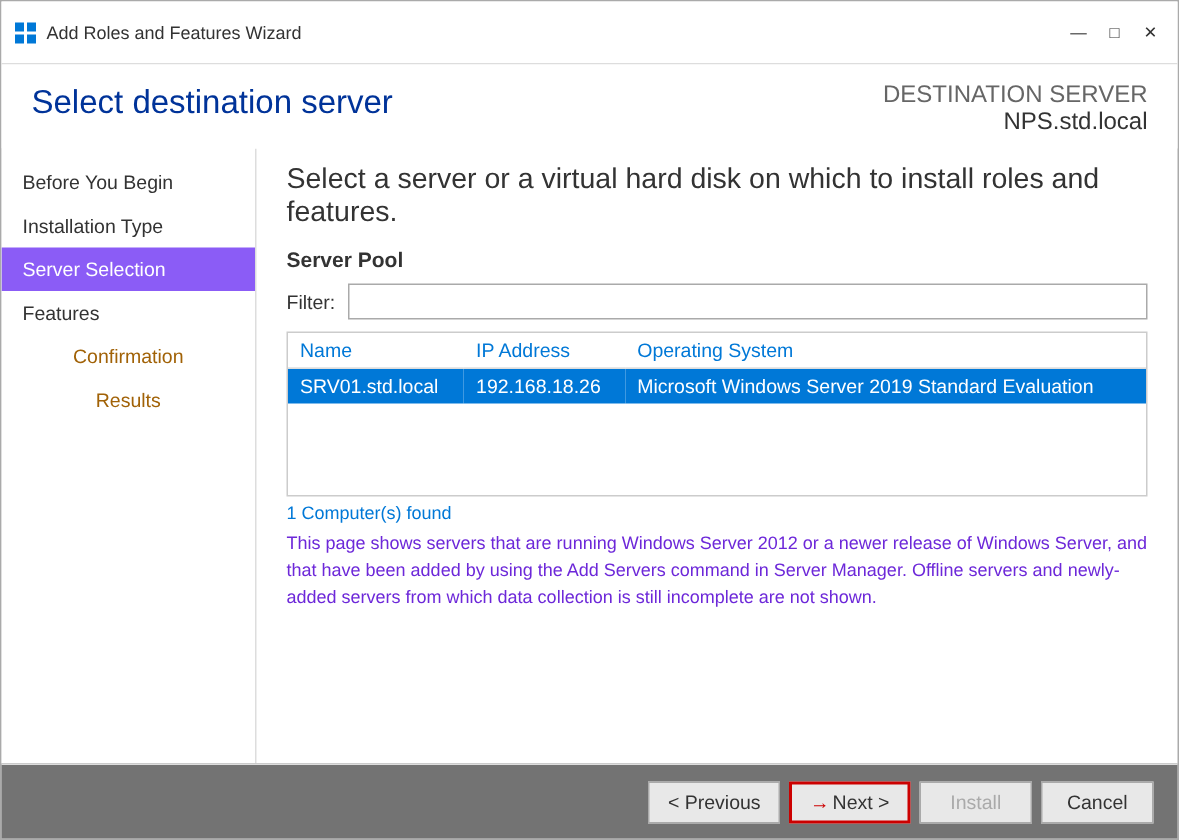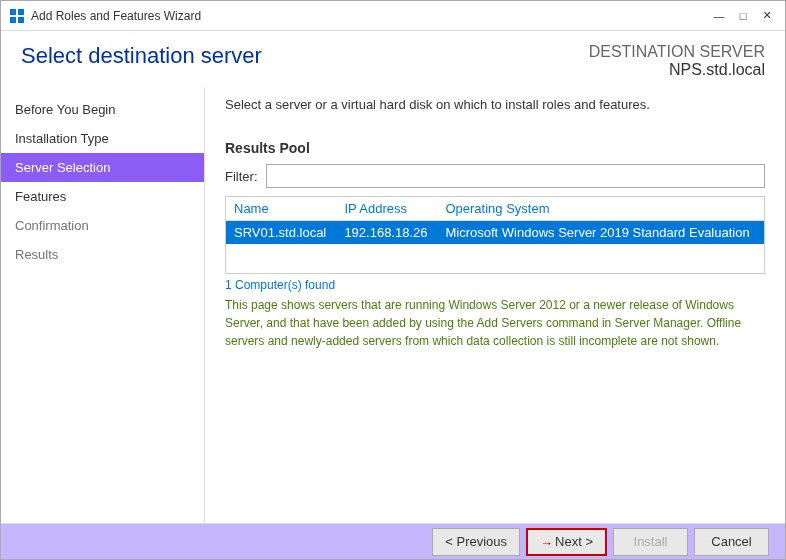--- a/index.html
+++ b/index.html
@@ -18,21 +18,21 @@
       width: 786px;
       height: 560px;
       background: #fff;
       border: 1px solid #aaa;
       display: flex;
       flex-direction: column;
       box-shadow: 2px 2px 8px rgba(0,0,0,0.3);
     }
     .title-bar {
       background: #fff;
-      height: 30px;
+      height: 42px;
       display: flex;
       align-items: center;
       padding: 0 8px;
       border-bottom: 1px solid #ddd;
       flex-shrink: 0;
     }
     .title-bar-icon {
       width: 16px;
       height: 16px;
       margin-right: 6px;
@@ -82,57 +82,58 @@
       color: #333;
       text-align: right;
     }
     .header-top {
       display: flex;
       justify-content: space-between;
       align-items: flex-start;
     }
 
     .sidebar {
-      width: 204px;
+      width: 170px;
       background: #fff;
       flex-shrink: 0;
       border-right: 1px solid #ddd;
       padding-top: 8px;
     }
     .sidebar-item {
       padding: 7px 14px;
       font-size: 13px;
       color: #333;
       cursor: pointer;
     }
     .sidebar-item.active {
       background: #8b5cf6;
       color: #fff;
     }
     .sidebar-item.disabled {
-      color: #737373;
+      color: #a16207;
       cursor: default;
+      text-align: center;
     }
 
     .main-panel {
       flex: 1;
       display: flex;
       flex-direction: column;
       overflow: hidden;
     }
 
     .main-header {
       padding: 12px 20px 8px 20px;
       background: #fff;
       flex-shrink: 0;
     }
     .instruction-text {
-      font-size: 13px;
-      color: #333;
-      margin-bottom: 24px;
+      font-size: 19px;
+      color: #333;
+      margin-bottom: 8px;
     }
 
     .radio-group {
       margin-bottom: 6px;
     }
     .radio-option {
       display: flex;
       align-items: center;
       margin-bottom: 5px;
       font-size: 13px;
@@ -210,44 +211,44 @@
     }
     .server-table tbody td {
       padding: 4px 8px;
       color: #333;
     }
 
     .table-container {
       border: 1px solid #ccc;
       overflow-y: auto;
       flex-shrink: 0;
-      height: 78px;
+      height: 110px;
     }
 
     .computers-found {
       color: #0078d7;
       font-size: 12px;
       margin-top: 4px;
       margin-bottom: 4px;
     }
     .info-text {
       font-size: 12px;
-      color: #4d7c0f;
+      color: #6d28d9;
       line-height: 1.5;
     }
 
     .bottom-bar {
-      height: 36px;
+      height: 50px;
       border-top: 1px solid #ddd;
       display: flex;
       align-items: center;
       justify-content: flex-end;
       padding: 0 16px;
       gap: 6px;
-      background: #c4b5fd;
+      background: #737373;
       flex-shrink: 0;
     }
     .btn {
       min-width: 75px;
       height: 28px;
       border: 1px solid #aaa;
       background: #e8e8e8;
       font-size: 13px;
       cursor: pointer;
       padding: 0 12px;
@@ -305,21 +306,21 @@
       <div class="sidebar-item disabled">Results</div>
     </div>
 
     <div class="main-panel">
       <div style="padding: 10px 20px 0 20px; flex-shrink:0;">
         <p class="instruction-text">Select a server or a virtual hard disk on which to install roles and features.</p>
 
       </div>
 
       <div class="server-pool-section">
-        <div class="section-title">Results Pool</div>
+        <div class="section-title">Server Pool</div>
 
         <div class="filter-row">
           <span class="filter-label">Filter:</span>
           <input type="text" class="filter-input" style="">
         </div>
 
         <div class="table-container">
           <table class="server-table">
             <thead>
               <tr>

